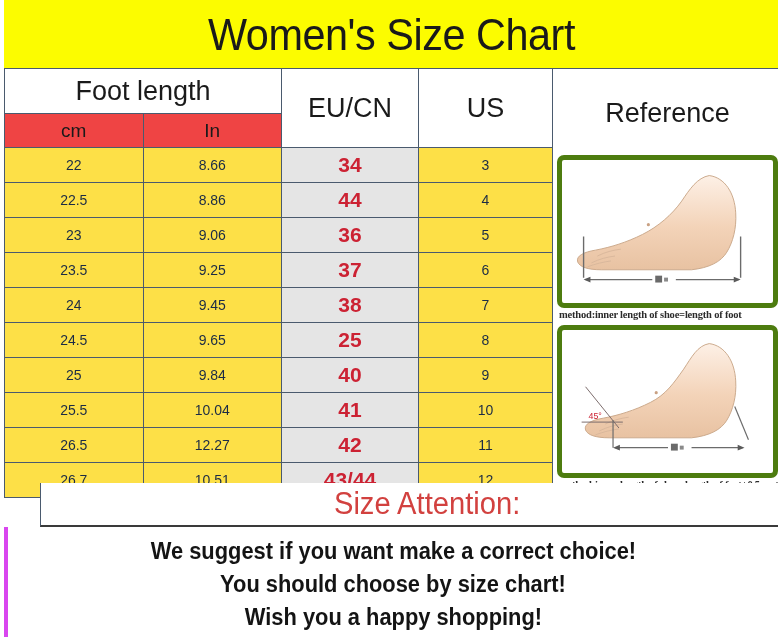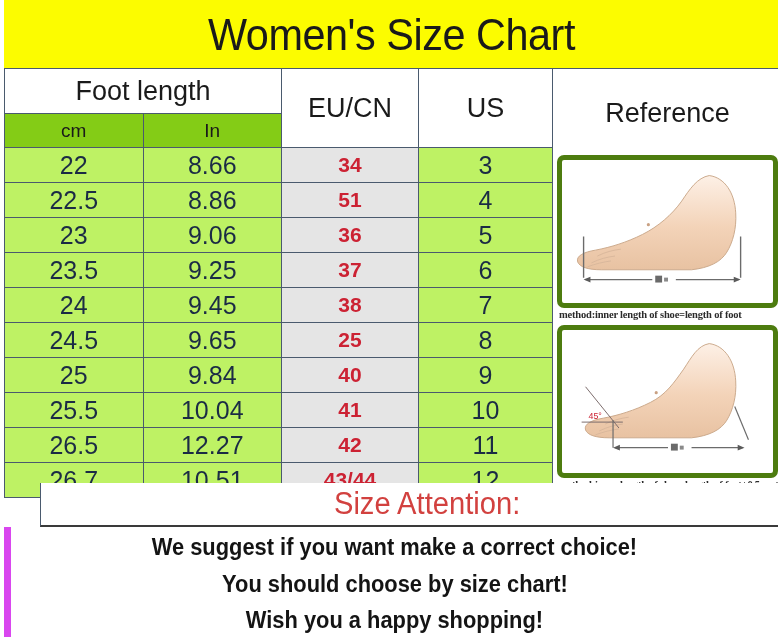--- a/index.html
+++ b/index.html
@@ -69,33 +69,33 @@
     font-weight: normal;
   }
 
   .hdr {
     background: #ffffff;
     color: #1a1a1a;
     font-size: 27px;
     letter-spacing: 0px;
   }
   .hdr-sub {
-    background: #84cc16;
+    background: #ef4444;
     color: #1a1a1a;
     font-size: 19px;
   }
   .hdr-ref {
     background: #ffffff;
     color: #1a1a1a;
     font-size: 27px;
   }
 
   td.cell {
-    background: #bef264;
-    font-size: 25px;
+    background: #fde047;
+    font-size: 14px;
     color: #1b2b45;
     height: 34px;
     margin-top: 44px;
   }
   td.cell-eu {
     background: #e5e5e5;
     font-size: 21px;
     font-weight: bold;
     color: #cc2233;
   }
@@ -163,26 +163,26 @@
   }
 
   
   .msg-box {
     position: absolute;
     left: 4px;
     top: 527px;
     width: 774px;
     height: 110px;
     background: #ffffff;
-    border-left: 7px solid #d946ef;
+    border-left: 4px solid #d946ef;
     box-sizing: border-box;
     display: flex;
     flex-direction: column;
     align-items: center;
-    justify-content: space-between;
+    justify-content: center;
     padding-top: 4px;
   }
   .msg-line {
     font-family: "Liberation Sans Narrow", "Liberation Sans", sans-serif;
     font-weight: bold;
     font-size: 23px;
     color: #141414;
     line-height: 33px;
     white-space: nowrap;
     transform: scaleX(0.95);
@@ -288,21 +288,21 @@
 
         <tr>
           <td class="cell">22</td>
           <td class="cell">8.66</td>
           <td class="cell-eu">34</td>
           <td class="cell">3</td>
         </tr>
         <tr>
           <td class="cell">22.5</td>
           <td class="cell">8.86</td>
-          <td class="cell-eu">51</td>
+          <td class="cell-eu">44</td>
           <td class="cell">4</td>
         </tr>
         <tr>
           <td class="cell">23</td>
           <td class="cell">9.06</td>
           <td class="cell-eu">36</td>
           <td class="cell">5</td>
         </tr>
         <tr>
           <td class="cell">23.5</td>

